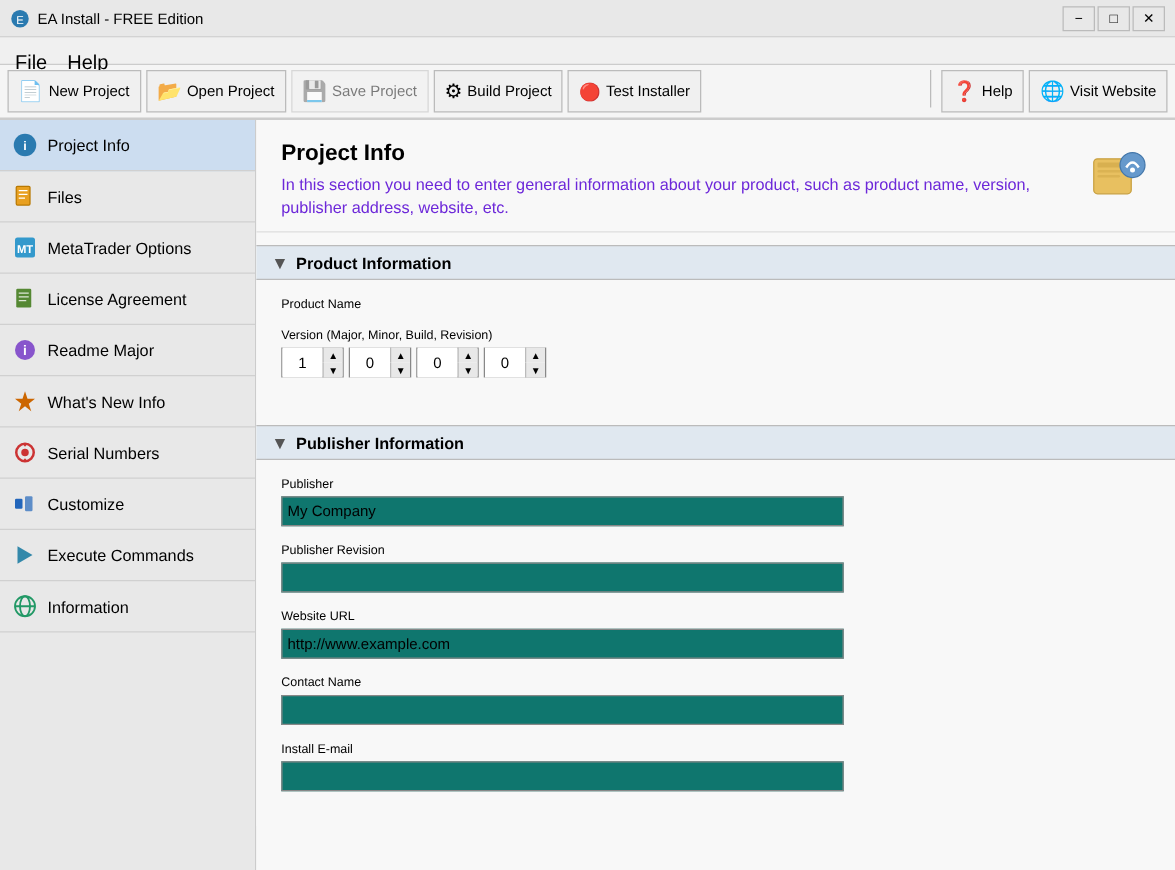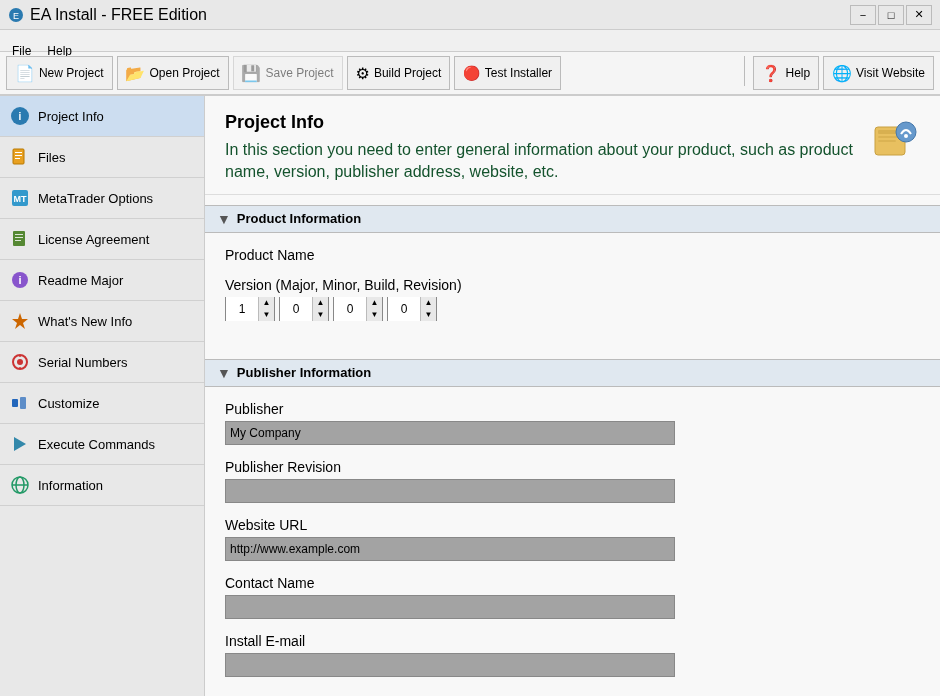--- a/index.html
+++ b/index.html
@@ -2,27 +2,27 @@
 <html><head>
   <meta charset="utf-8">
   <style>
     * { box-sizing: border-box; margin: 0; padding: 0; }
     body { font-family: 'Segoe UI', Tahoma, Geneva, Verdana, sans-serif; font-size: 12px; background: #f0f0f0; color: #000; width: 940px; height: 696px; overflow: hidden; }
 
     
     .title-bar { background: #e8e8e8; height: 30px; display: flex; align-items: center; justify-content: space-between; padding: 0 8px; border-bottom: 1px solid #ccc; user-select: none; }
     .title-bar-left { display: flex; align-items: center; gap: 6px; }
     .title-bar-icon { width: 16px; height: 16px; }
-    .title-bar-title { font-size: 16px; color: #000; }
+    .title-bar-title { font-size: 12px; color: #000; }
     .title-bar-controls { display: flex; gap: 2px; }
     .title-bar-btn { width: 26px; height: 20px; background: #e8e8e8; border: 1px solid #bbb; cursor: pointer; display: flex; align-items: center; justify-content: center; font-size: 11px; }
 
     
     .menu-bar { background: #f0f0f0; height: 22px; display: flex; align-items: center; padding: 0 4px; border-bottom: 1px solid #ccc; }
-    .menu-item { padding: 2px 8px; cursor: pointer; font-size: 12px; margin-top: 20px; }
+    .menu-item { padding: 2px 8px; cursor: pointer; font-size: 16px; margin-top: 20px; }
 
     
     .toolbar { background: #f5f5f5; height: 44px; display: flex; align-items: center; padding: 0 6px; border-bottom: 2px solid #ccc; gap: 4px; }
     .toolbar-btn { display: flex; align-items: center; gap: 4px; padding: 4px 8px; background: #f0f0f0; border: 1px solid #bbb; cursor: pointer; height: 34px; font-size: 12px; }
     .toolbar-btn.disabled { opacity: 0.5; cursor: default; }
     .toolbar-sep { width: 1px; height: 30px; background: #bbb; margin: 0 4px; }
     .toolbar-right { margin-left: auto; display: flex; gap: 4px; }
 
     
     .main { display: flex; height: calc(696px - 30px - 22px - 44px); }
@@ -30,34 +30,34 @@
     
     .sidebar { width: 205px; background: #e8e8e8; border-right: 1px solid #ccc; overflow-y: auto; flex-shrink: 0; }
     .sidebar-item { display: flex; align-items: center; gap: 8px; padding: 10px 10px; cursor: pointer; border-bottom: 1px solid #d0d0d0; font-size: 13px; }
     .sidebar-item.active { background: #ccddf0; }
     .sidebar-icon { width: 20px; height: 20px; display: flex; align-items: center; justify-content: center; flex-shrink: 0; }
 
     
     .content { flex: 1; background: #f8f8f8; overflow-y: auto; }
     .content-header { padding: 16px 20px 10px; border-bottom: 1px solid #ddd; display: flex; justify-content: space-between; align-items: flex-start; }
     .content-header-text h1 { font-size: 18px; font-weight: bold; margin-bottom: 6px; }
-    .content-header-text p { font-size: 16px; color: #14532d; max-width: 700px; line-height: 1.4; }
+    .content-header-text p { font-size: 13px; color: #6d28d9; max-width: 700px; line-height: 1.4; }
     .content-header-icon { width: 50px; height: 50px; }
 
     
     .section { margin: 10px 0; }
     .section-header { display: flex; align-items: center; gap: 6px; background: #e0e8f0; padding: 5px 12px; border-top: 1px solid #bbb; border-bottom: 1px solid #bbb; cursor: pointer; }
     .section-header-collapse { font-size: 14px; color: #555; }
     .section-title { font-size: 13px; font-weight: bold; text-align: right; }
     .section-body { padding: 14px 20px; background: #f8f8f8; }
 
     
     .field-group { margin-bottom: 14px; }
-    .field-label { font-size: 14px; margin-bottom: 4px; color: #000; }
-    .field-input { width: 450px; height: 24px; border: 1px solid #888; padding: 2px 4px; font-size: 12px; background: #a3a3a3; }
+    .field-label { font-size: 10px; margin-bottom: 4px; color: #000; }
+    .field-input { width: 450px; height: 24px; border: 1px solid #888; padding: 2px 4px; font-size: 12px; background: #0f766e; }
     .field-input.selected { background: #0066aa; color: #fff; }
 
     
     .version-group { display: flex; gap: 4px; align-items: center; }
     .version-input-wrap { display: flex; align-items: center; border: 1px solid #888; background: #fff; height: 24px; }
     .version-num { width: 32px; height: 24px; border: none; text-align: center; font-size: 12px; outline: none; }
     .spinner-btns { display: flex; flex-direction: column; }
     .spin-btn { width: 16px; height: 12px; background: #e8e8e8; border: none; border-left: 1px solid #bbb; cursor: pointer; display: flex; align-items: center; justify-content: center; font-size: 8px; padding: 0; }
   </style>
 </head>

